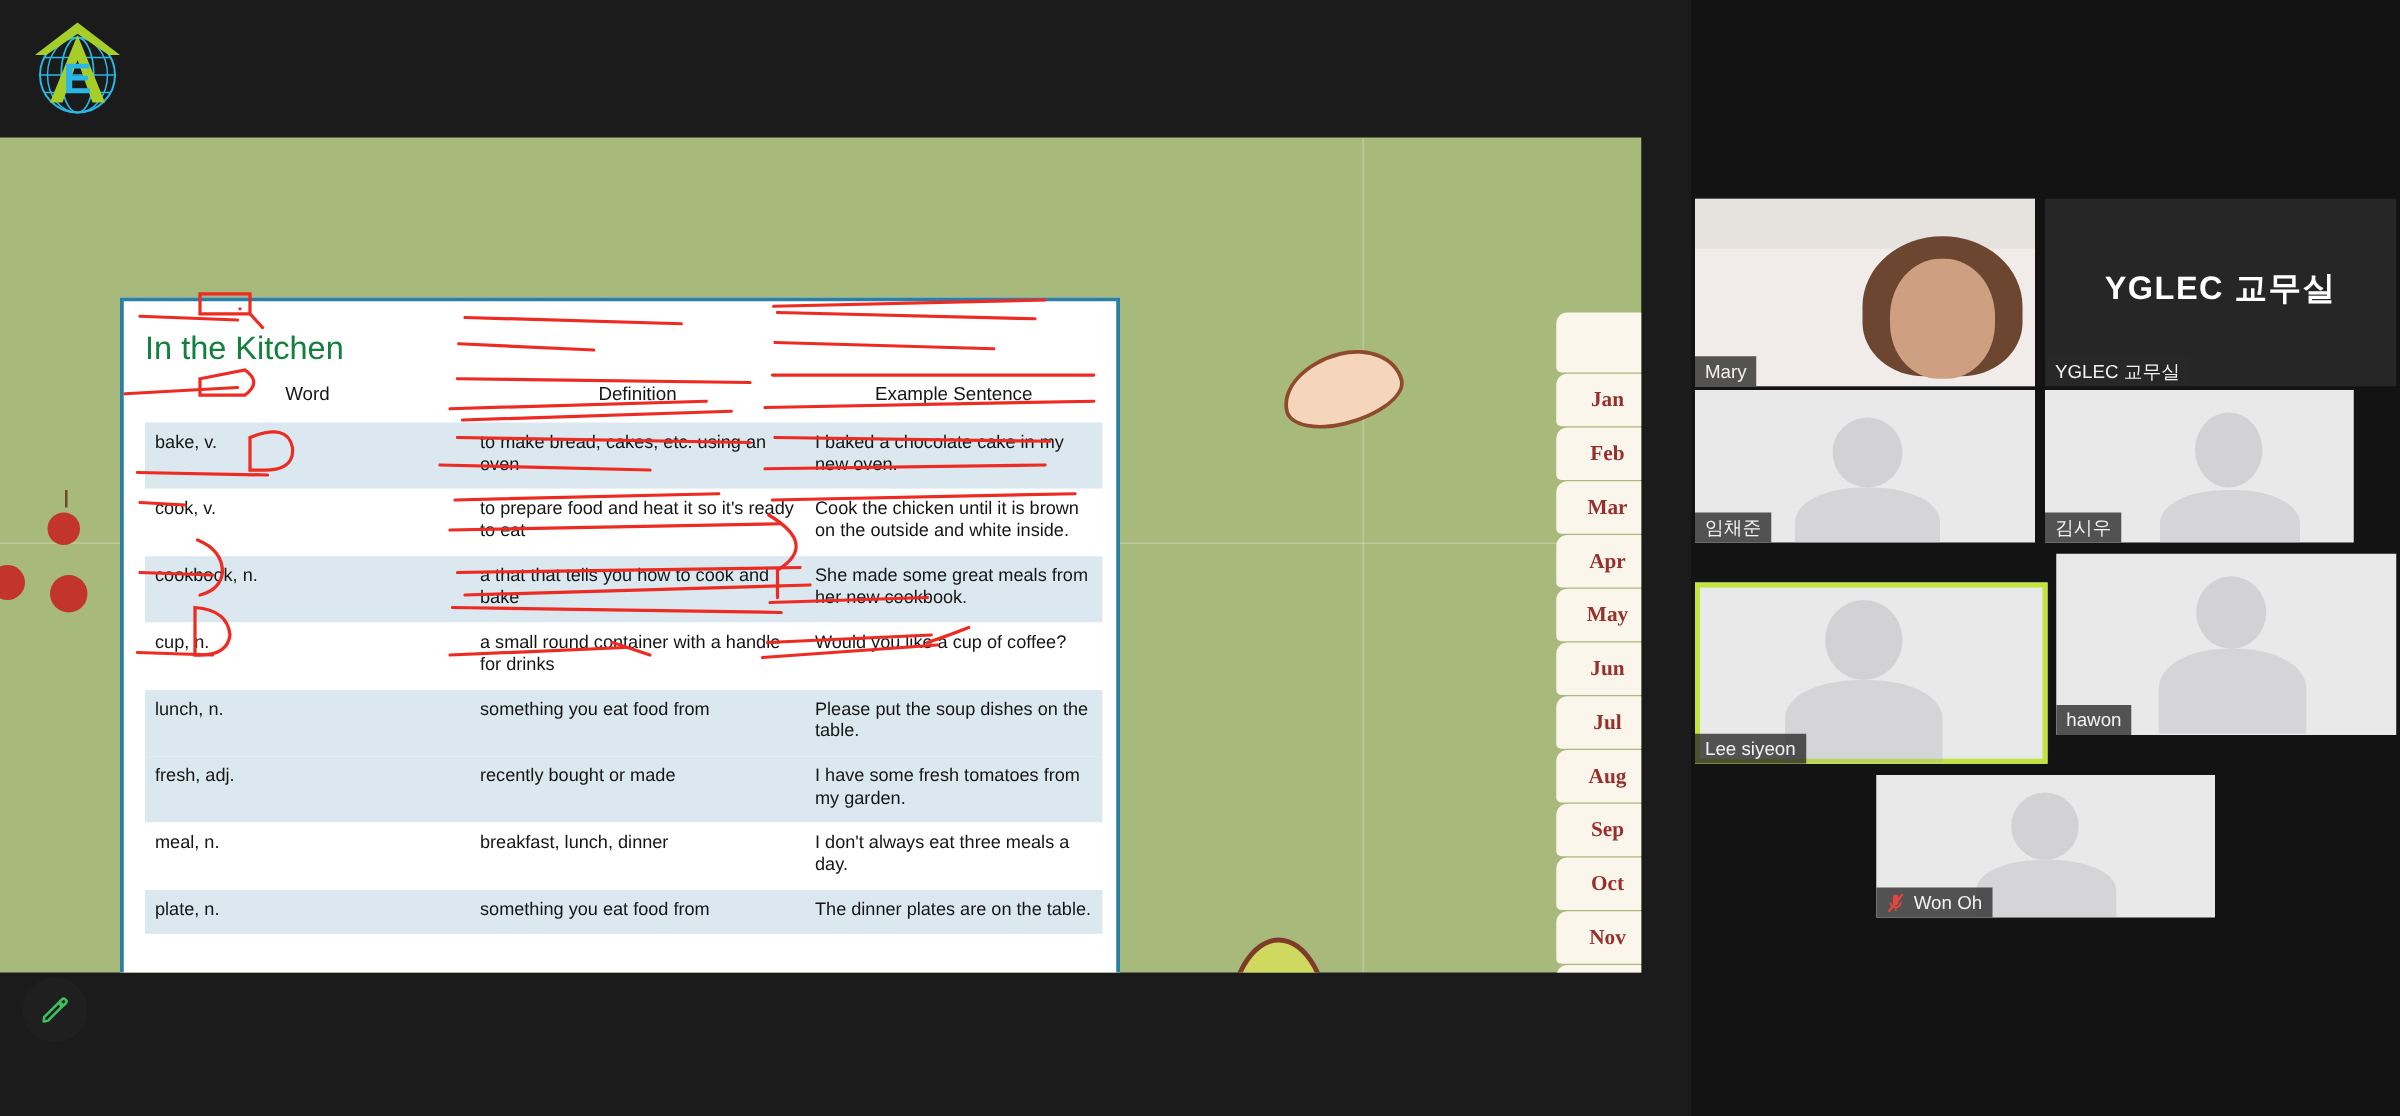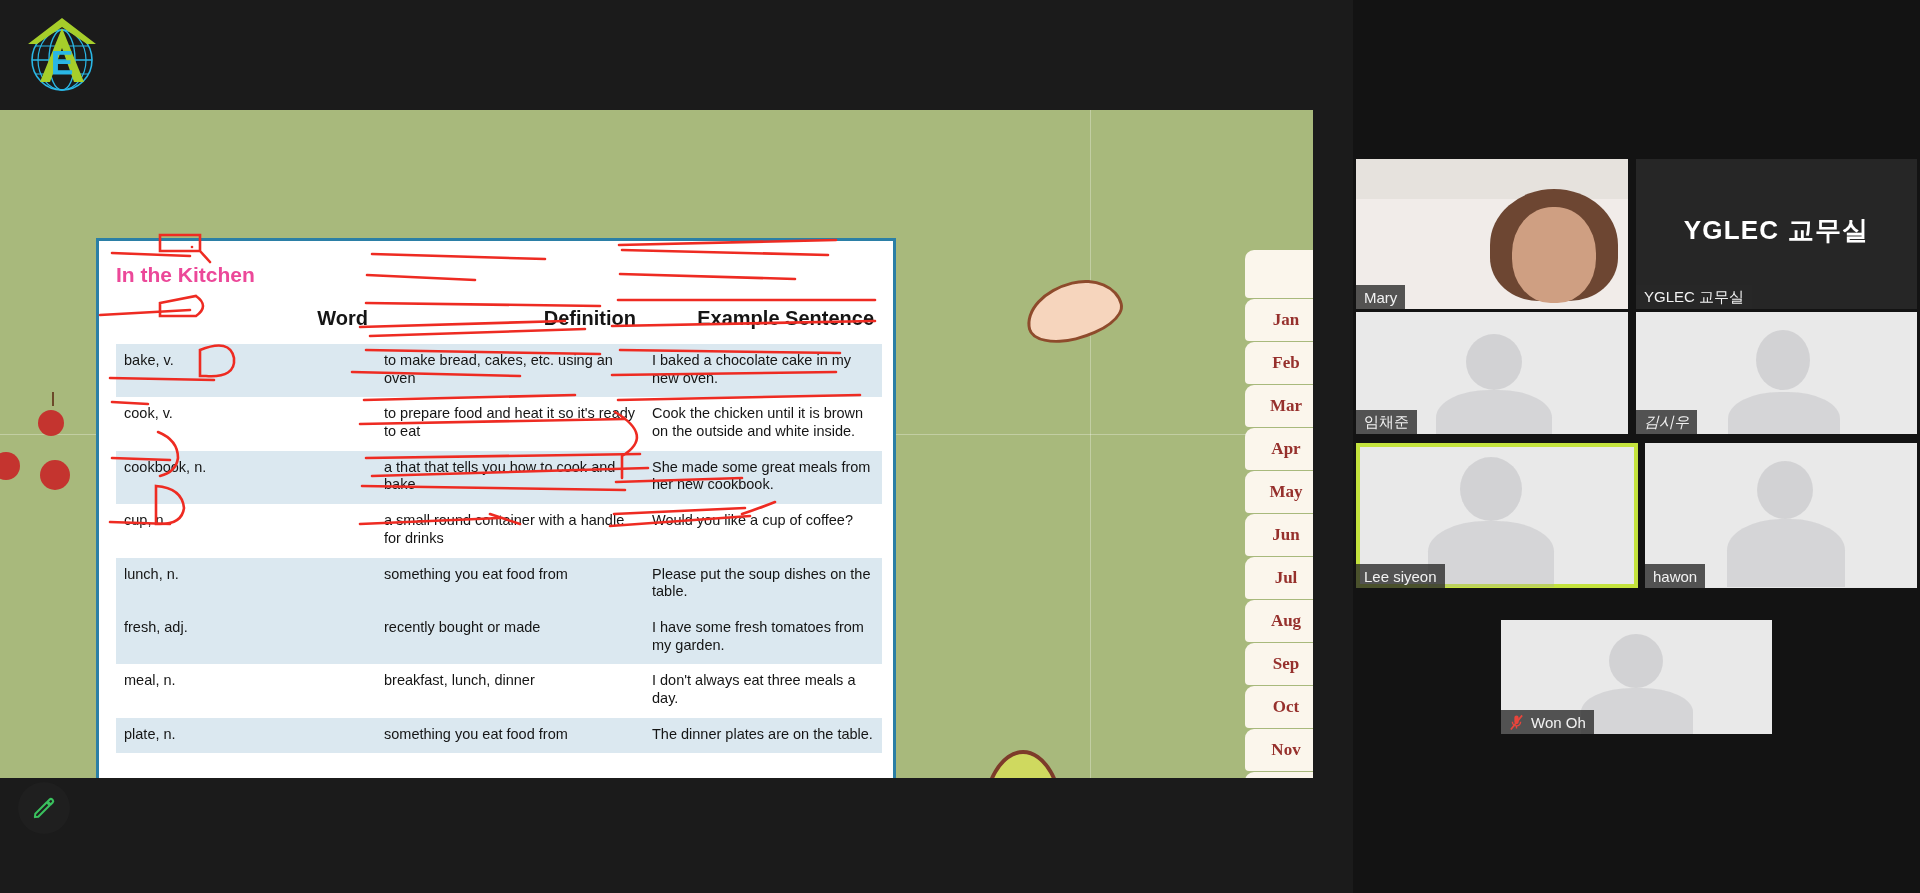--- a/index.html
+++ b/index.html
@@ -45,28 +45,28 @@
     font-family:"Liberation Serif",serif;
     border-top-left-radius:9px;border-bottom-left-radius:4px;
   }
   .tab.blank{height:48px;}
   
   .doc{
     position:absolute;left:96px;top:128px;width:800px;height:648px;
     background:#ffffff;border:3px solid #2b7fa6;box-sizing:border-box;
   }
   .doc-title{
-    position:absolute;left:17px;top:22px;font-size:21px;font-weight:bold;color:#ec4899;
+    position:absolute;left:17px;top:22px;font-size:26px;font-weight:normal;color:#15803d;
   }
   table.vocab{
     position:absolute;left:17px;top:62px;width:766px;border-collapse:collapse;
     font-size:14.5px;color:#151515;
   }
   table.vocab th{
-    text-align:right;font-weight:bold;font-size:20px;padding:4px 8px 14px 8px;vertical-align:top;
+    text-align:center;font-weight:normal;font-size:15px;padding:4px 8px 14px 8px;vertical-align:top;
   }
   table.vocab td{padding:8px 8px 10px 8px;vertical-align:top;line-height:1.22;}
   table.vocab tr.shade td{background:#dbe8f0;}
   table.vocab tr.plain td{background:#ffffff;}
   col.c-word{width:260px;}
   col.c-def{width:268px;}
   col.c-ex{width:238px;}
   
   .ink{position:absolute;left:0;top:0;width:1313px;height:668px;pointer-events:none;}
   
@@ -76,21 +76,21 @@
   }
   
   .video-rail{position:absolute;left:1353px;top:0;width:567px;height:893px;background:#131313;}
   .tile{position:absolute;background:#e9e9e9;overflow:hidden;}
   .tile.dark{background:#262626;}
   .namebar{
     position:absolute;left:0;bottom:0;height:24px;padding:0 8px;
     background:rgba(40,40,40,.78);color:#f2f2f2;font-size:15px;
     display:flex;align-items:center;gap:7px;white-space:nowrap;
   }
-  .tile.speaking{outline:4px solid #c4e33d;outline-offset:-4px;}
+  .tile.speaking{outline:4px solid #c4e33d;outline-offset:-4px;margin-top:23px;}
   .yglec-title{
     position:absolute;left:0;right:0;top:50%;transform:translateY(-60%);
     text-align:center;color:#ffffff;font-size:26px;font-weight:bold;letter-spacing:1.2px;
   }
   
   .ghost{position:absolute;border-radius:50%;background:rgba(170,170,175,.35);}
   .ghost-body{position:absolute;border-radius:46% 46% 0 0;background:rgba(170,170,175,.30);}
   .mary-photo{position:absolute;inset:0;background:#f1ece9;}
   .mary-hair{position:absolute;right:10px;top:30px;width:128px;height:112px;border-radius:52% 52% 40% 40%;background:#6d4632;}
   .mary-face{position:absolute;right:32px;top:48px;width:84px;height:96px;border-radius:48% 48% 46% 46%;background:#cf9f82;}
@@ -291,21 +291,21 @@
     </div>
 
     <div class="tile" style="left:3px;top:312px;width:272px;height:122px;">
       <div class="ghost" style="left:110px;top:22px;width:56px;height:56px;"></div>
       <div class="ghost-body" style="left:80px;top:78px;width:116px;height:60px;"></div>
       <div class="namebar">
         <span>임채준</span>
       </div>
     </div>
 
-    <div class="tile" style="left:283px;top:312px;width:281px;height:122px;font-style:italic;">
+    <div class="tile" style="left:283px;top:312px;width:247px;height:122px;">
       <div class="ghost" style="left:120px;top:18px;width:54px;height:60px;"></div>
       <div class="ghost-body" style="left:92px;top:80px;width:112px;height:58px;"></div>
       <div class="namebar">
         <span>김시우</span>
       </div>
     </div>
 
     <div class="tile speaking" style="left:3px;top:443px;width:282px;height:145px;">
       <div class="ghost" style="left:104px;top:14px;width:62px;height:64px;"></div>
       <div class="ghost-body" style="left:72px;top:78px;width:126px;height:66px;"></div>

